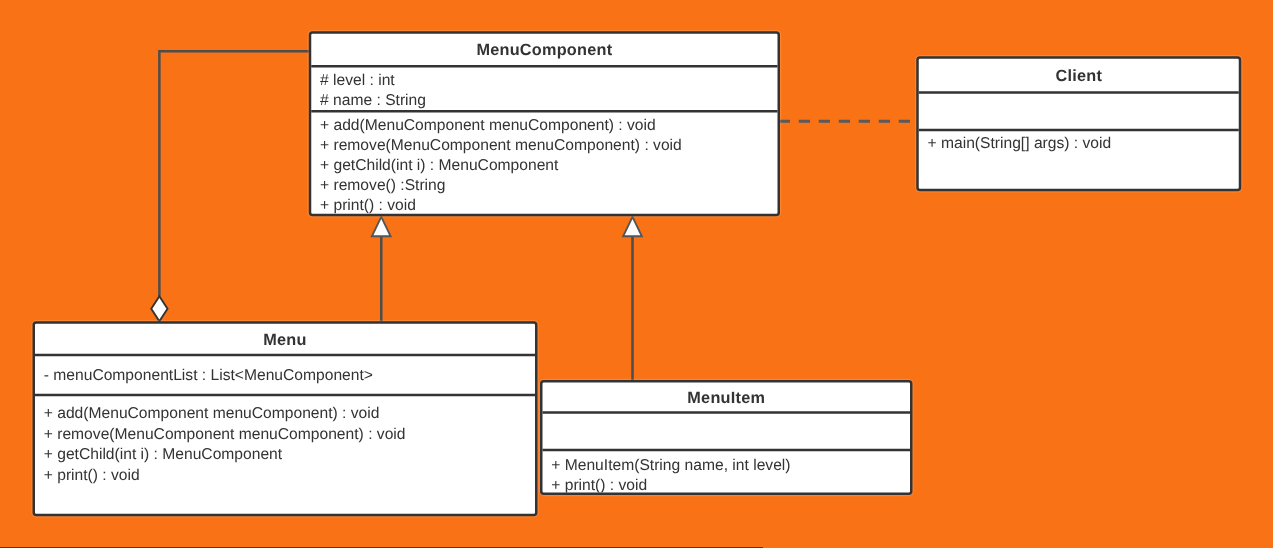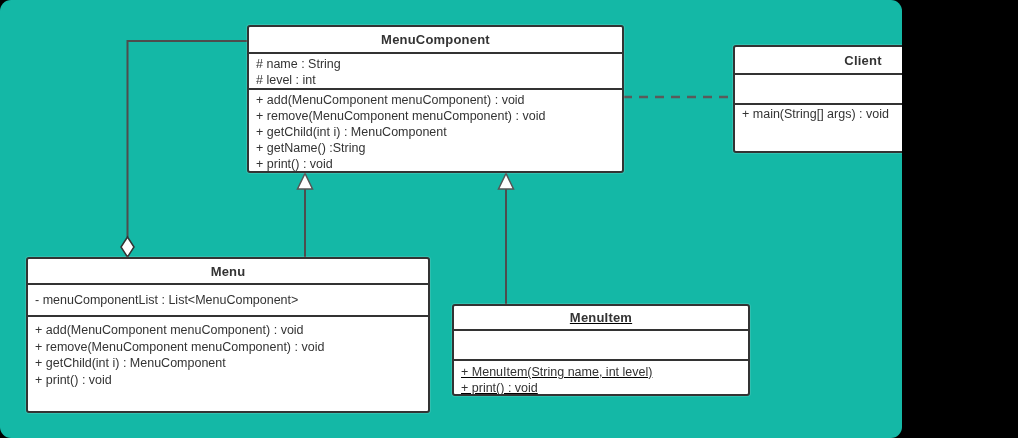--- a/index.html
+++ b/index.html
@@ -1,22 +1,21 @@
 <!DOCTYPE html>
 <html><head>
 <meta charset="utf-8">
 <style>
   html,body{margin:0;padding:0;background:#000;}
   #canvas{
     position:relative;
-    width:902px;height:438px;
-    background:#14b8a6;
+    width:1018px;height:438px;
+    background:#f97316;
     overflow:hidden;
     font-family:"Liberation Sans","DejaVu Sans",sans-serif;
-    border-radius:11px;
   }
   #connector-layer{
     position:absolute;left:0;top:0;width:1018px;height:438px;
   }
   .uml-class{
     position:absolute;
     box-sizing:border-box;
     background:#ffffff;
     border:2px solid #333333;
     border-radius:3px;
@@ -77,28 +76,28 @@
     </g>
 
     <g>
       <path d="M623,97 L733,97" fill="none" stroke="#5a5a5a" stroke-width="2.5" stroke-dasharray="9,7"></path>
     </g>
   </svg>
 
   <div class="uml-class" id="cls-menucomponent" style="left:247px;top:25px;width:377px;height:148px;">
     <div class="uml-title" style="height:25px;">MenuComponent</div>
     <div class="uml-attrs" style="height:36px;">
+      <div class="uml-row"># level : int</div>
       <div class="uml-row"># name : String</div>
-      <div class="uml-row"># level : int</div>
     </div>
     <div class="uml-methods">
       <div class="uml-row">+ add(MenuComponent menuComponent) : void</div>
       <div class="uml-row">+ remove(MenuComponent menuComponent) : void</div>
       <div class="uml-row">+ getChild(int i) : MenuComponent</div>
-      <div class="uml-row">+ getName() :String</div>
+      <div class="uml-row">+ remove() :String</div>
       <div class="uml-row">+ print() : void</div>
     </div>
   </div>
 
   <div class="uml-class" id="cls-client" style="left:733px;top:45px;width:260px;height:108px;">
     <div class="uml-title" style="height:26px;">Client</div>
     <div class="uml-attrs" style="height:30px;"></div>
     <div class="uml-methods">
       <div class="uml-row">+ main(String[] args) : void</div>
     </div>
@@ -110,21 +109,21 @@
       <div class="uml-row">- menuComponentList : List&lt;MenuComponent&gt;</div>
     </div>
     <div class="uml-methods">
       <div class="uml-row">+ add(MenuComponent menuComponent) : void</div>
       <div class="uml-row">+ remove(MenuComponent menuComponent) : void</div>
       <div class="uml-row">+ getChild(int i) : MenuComponent</div>
       <div class="uml-row">+ print() : void</div>
     </div>
   </div>
 
-  <div class="uml-class" id="cls-menuitem" style="left:452px;top:304px;width:298px;height:92px;text-decoration:underline;">
+  <div class="uml-class" id="cls-menuitem" style="left:432px;top:304px;width:298px;height:92px;">
     <div class="uml-title" style="height:23px;">MenuItem</div>
     <div class="uml-attrs" style="height:31px;"></div>
     <div class="uml-methods">
       <div class="uml-row">+ MenuItem(String name, int level)</div>
       <div class="uml-row">+ print() : void</div>
     </div>
   </div>
 
 </div>
 

